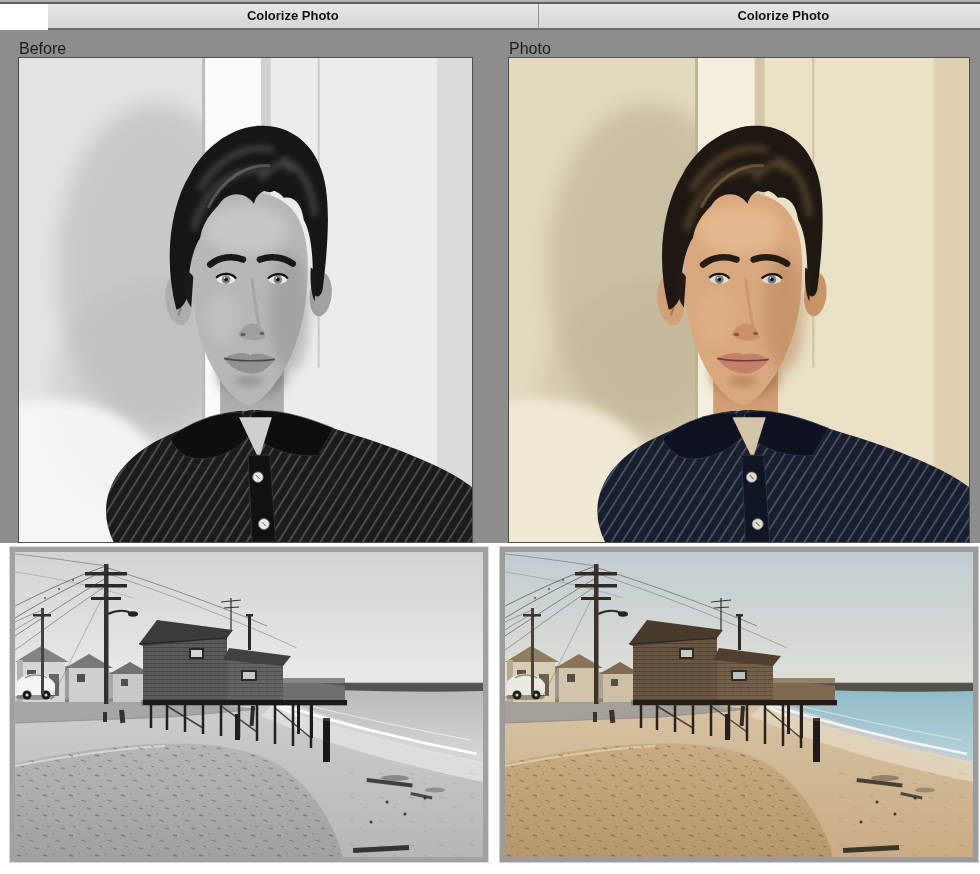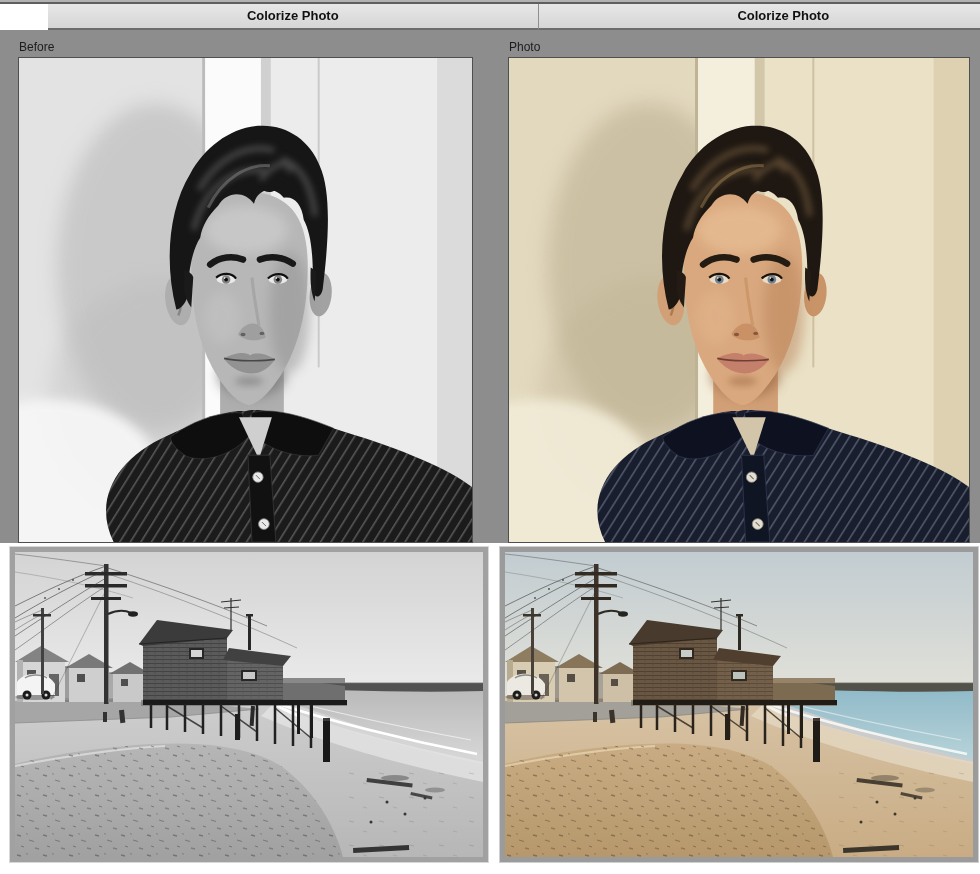--- a/index.html
+++ b/index.html
@@ -6,21 +6,21 @@
   .page{position:relative;width:980px;height:874px;background:var(--page-bg,#fff);overflow:hidden;
         font-family:"Liberation Sans",sans-serif;}
   .top-strip{position:absolute;left:0;top:0;width:980px;height:4px;
         background:linear-gradient(#b2b2b2 0 2px,#5f5f5f 2px 4px);}
   .header-row{position:absolute;left:0;top:4px;width:980px;height:26px;display:flex;margin-left:48px;}
   .panel-header{flex:1;box-sizing:border-box;height:26px;line-height:23px;text-align:center;
         background:linear-gradient(var(--header-bg,#e6e6e6),#d6d6d6);
         border-bottom:2px solid #6d6d6d;font-size:13px;font-weight:bold;color:var(--header-text,#111);}
   .panel-header.left{border-right:1px solid #8f8f8f;}
   .workspace{position:absolute;left:0;top:30px;width:980px;height:513px;background:var(--workspace-bg,#8d8d8d);}
-  .photo-label{position:absolute;top:10px;font-size:12px;color:var(--label-text,#1c1c1c);}
+  .photo-label{position:absolute;top:10px;font-size:16px;color:var(--label-text,#1c1c1c);}
   .photo-label.before{left:19px;}
   .photo-label.after{left:509px;}
   .photo{position:absolute;top:27px;box-sizing:border-box;border:1px solid #4f4f4f;background:#ddd;}
   .photo.p-before{left:18px;width:455px;height:486px;}
   .photo.p-after{left:508px;width:462px;height:486px;}
   .bottom-row{position:absolute;left:0;top:543px;width:980px;height:331px;background:#fff;}
   .framed-photo{position:absolute;top:4px;width:478px;height:315px;box-sizing:border-box;
         border:5px solid var(--frame-border,#9b9b9b);box-shadow:0 0 0 1px #cfcfcf;background:#ccc;margin:0;}
   .framed-photo.b-left{left:10px;}
   .framed-photo.b-right{left:500px;}

